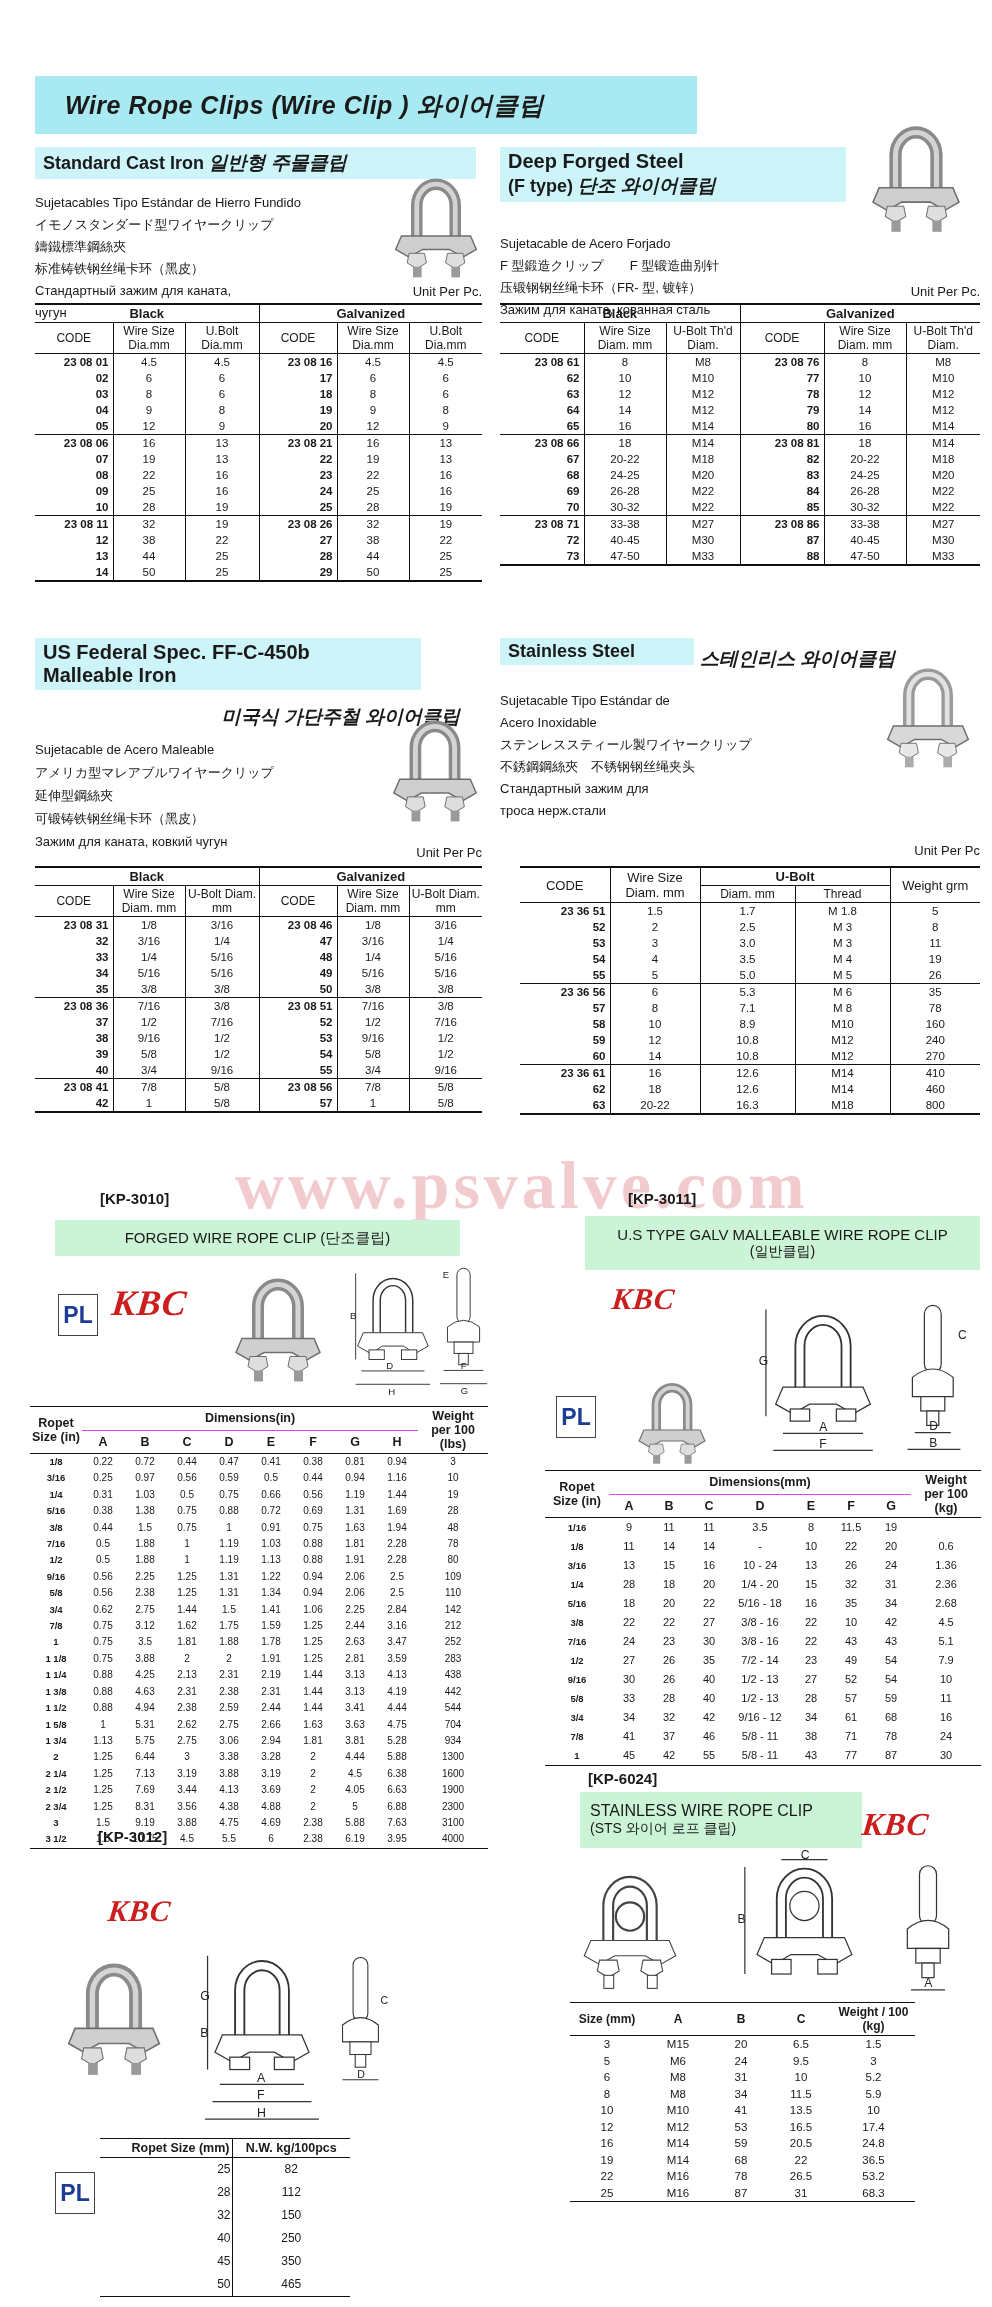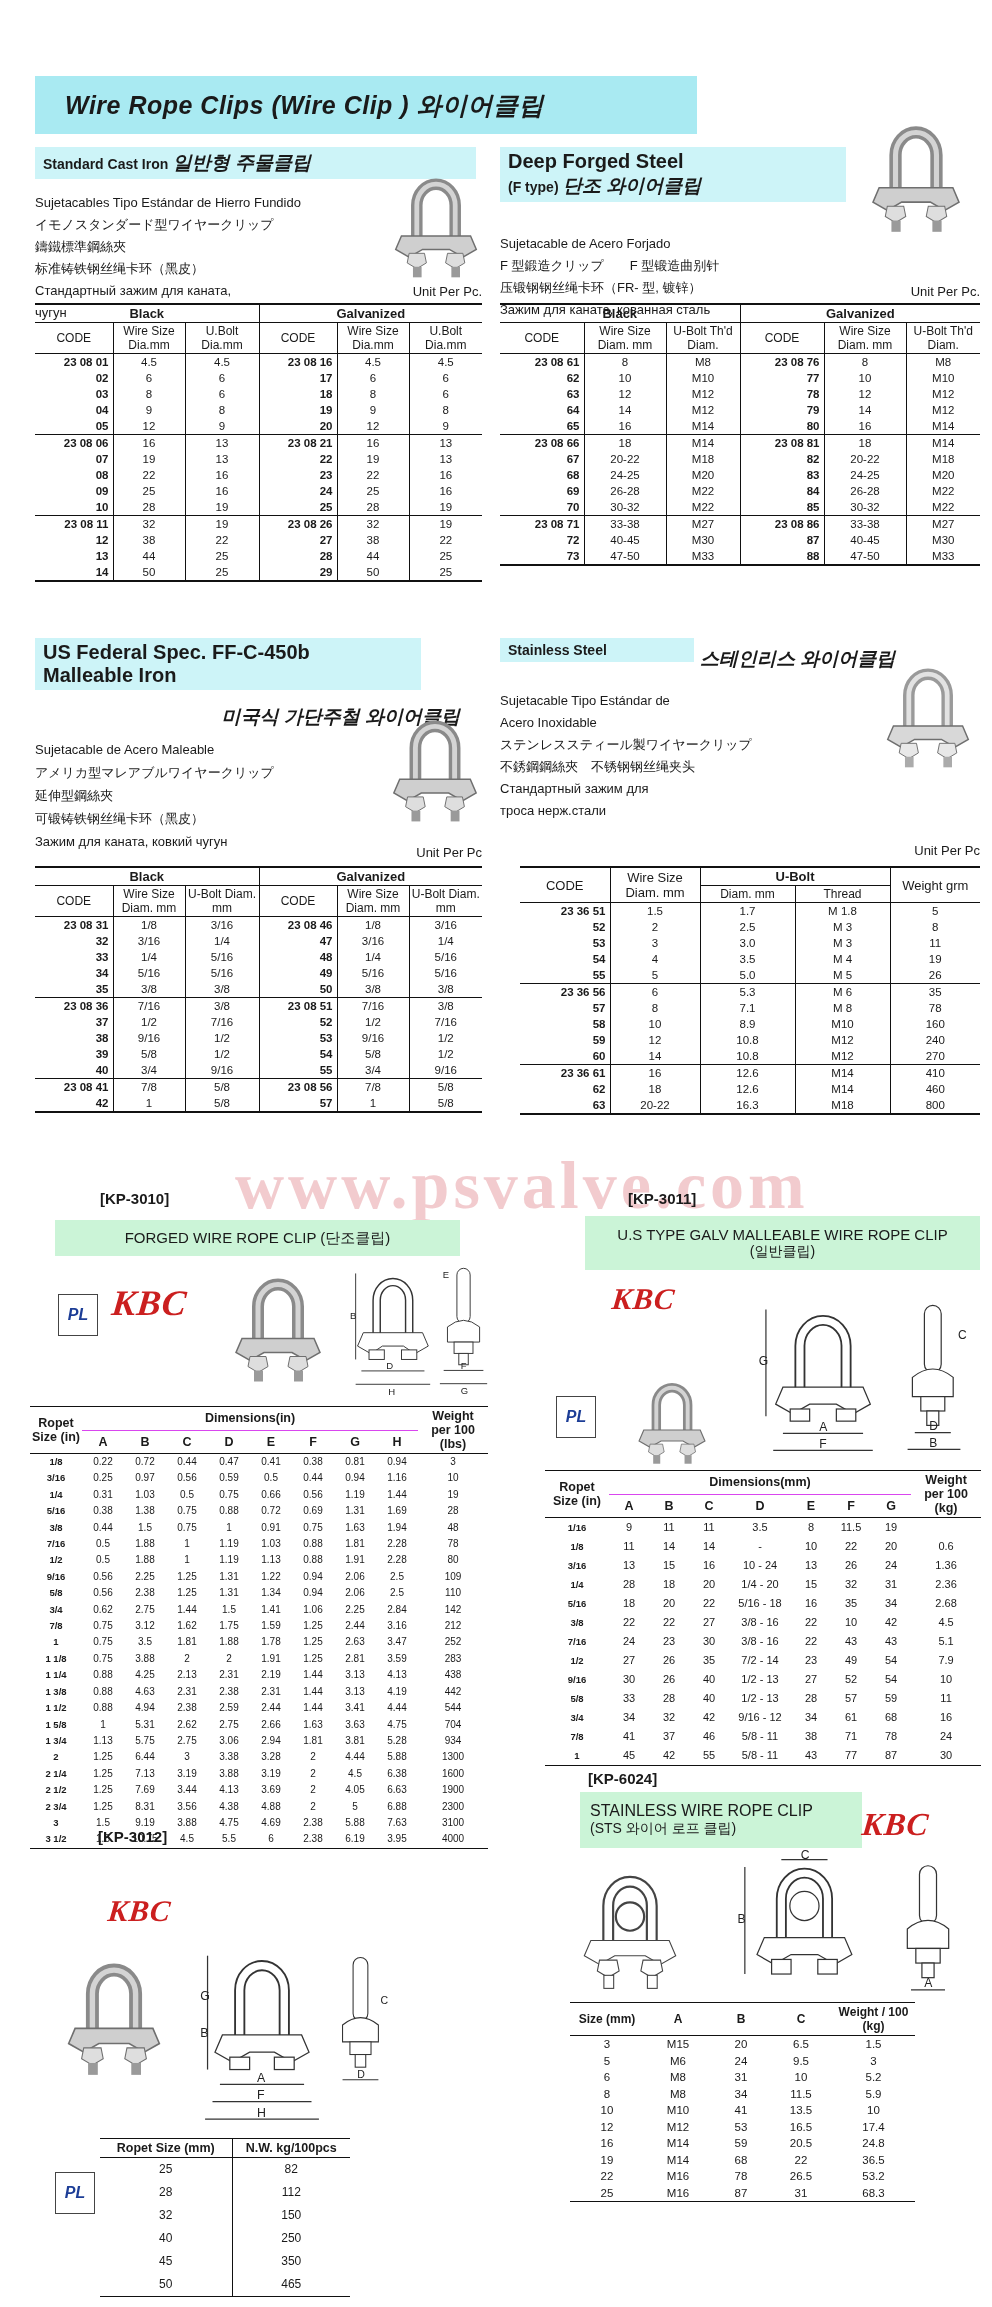--- a/index.html
+++ b/index.html
@@ -4,21 +4,21 @@
 <style>
   html,body{margin:0;padding:0;background:#ffffff;}
   .page{position:relative;width:992px;height:2307px;background:#fff;
         font-family:"Liberation Sans",sans-serif;color:#1a1a1a;overflow:hidden;}
   .abs{position:absolute;}
   
   .topbar{background:#a9eaf2;font-style:italic;font-weight:bold;font-size:25px;
           line-height:58px;padding-left:30px;letter-spacing:.5px;}
   
   .sec-title{background:#cdf4f8;padding:3px 8px;}
-  .sec-title .t-en{font-weight:bold;font-size:14px;}
+  .sec-title .t-en{font-weight:bold;font-size:18px;}
   .sec-title .t-en2{font-weight:bold;font-size:20px;display:block;}
   .sec-title .t-ko{font-weight:bold;font-style:italic;font-size:19px;}
   .desc{font-size:13px;line-height:22px;}
   .desc div{white-space:nowrap;}
   .unit{font-size:13px;text-align:right;}
   .ko-line{font-weight:bold;font-style:italic;font-size:19px;text-align:right;}
   .notes{font-size:13px;line-height:21px;}
   .notes div:nth-child(2){margin-left:44px;}
   
   table{border-collapse:collapse;table-layout:fixed;}
@@ -42,33 +42,33 @@
   .t-open th.dims{border-bottom:1px solid #d946ef;}
   .t-open td{text-align:center;font-size:10.5px;line-height:14.5px;}
   .t-3010 td{font-size:10px;line-height:14.4px;}
   .t-3010 td:first-child{font-size:9.5px;font-weight:bold;}
   .t-3011 td{font-size:11px;line-height:17px;}
   .t-3011 td:first-child{font-size:9.5px;font-weight:bold;}
   .t-6024 td{font-size:11.5px;line-height:14.5px;}
   .t-6024 th{font-size:12px;}
   .t-3012 td{font-size:12px;line-height:21px;}
   .t-3012 th{font-size:12.5px;border-bottom:1.5px solid #111;}
-  .t-3012 td:first-child,.t-3012 th:first-child{border-right:1px solid #111;}
+  .t-3012 td:first-child,.t-3012 th:first-child{border-right:1px solid #111;text-align:right;}
   
   .kp-label{font-size:15px;font-weight:bold;}
   .greenbar{background:#cbf4d7;text-align:center;font-size:15px;
             display:flex;flex-direction:column;justify-content:center;}
   .greenbar .l2{font-size:14px;}
   .greenbar.left-text{text-align:left;padding-left:10px;align-items:flex-start;}
   
   .kbc{color:#cb1f1f;font-family:"Liberation Serif",serif;font-weight:bold;
        font-style:italic;transform:skewX(-6deg);letter-spacing:1px;}
   .pl-box{border:1.5px solid #444;width:38px;height:40px;display:flex;
           align-items:center;justify-content:center;background:#fff;}
-  .pl-box span{color:#1c3d96;font-weight:bold;font-size:16px;font-style:italic;}
+  .pl-box span{color:#1c3d96;font-weight:bold;font-size:23px;}
   
   .watermark{color:rgba(231,160,165,0.55);font-size:68px;font-weight:bold;
              letter-spacing:4px;font-family:"Liberation Serif",serif;}
   svg text{font-family:"Liberation Sans",sans-serif;font-size:10px;fill:#222;}
 </style>
 </head>
 <body>
 
 <div class="page">
 

